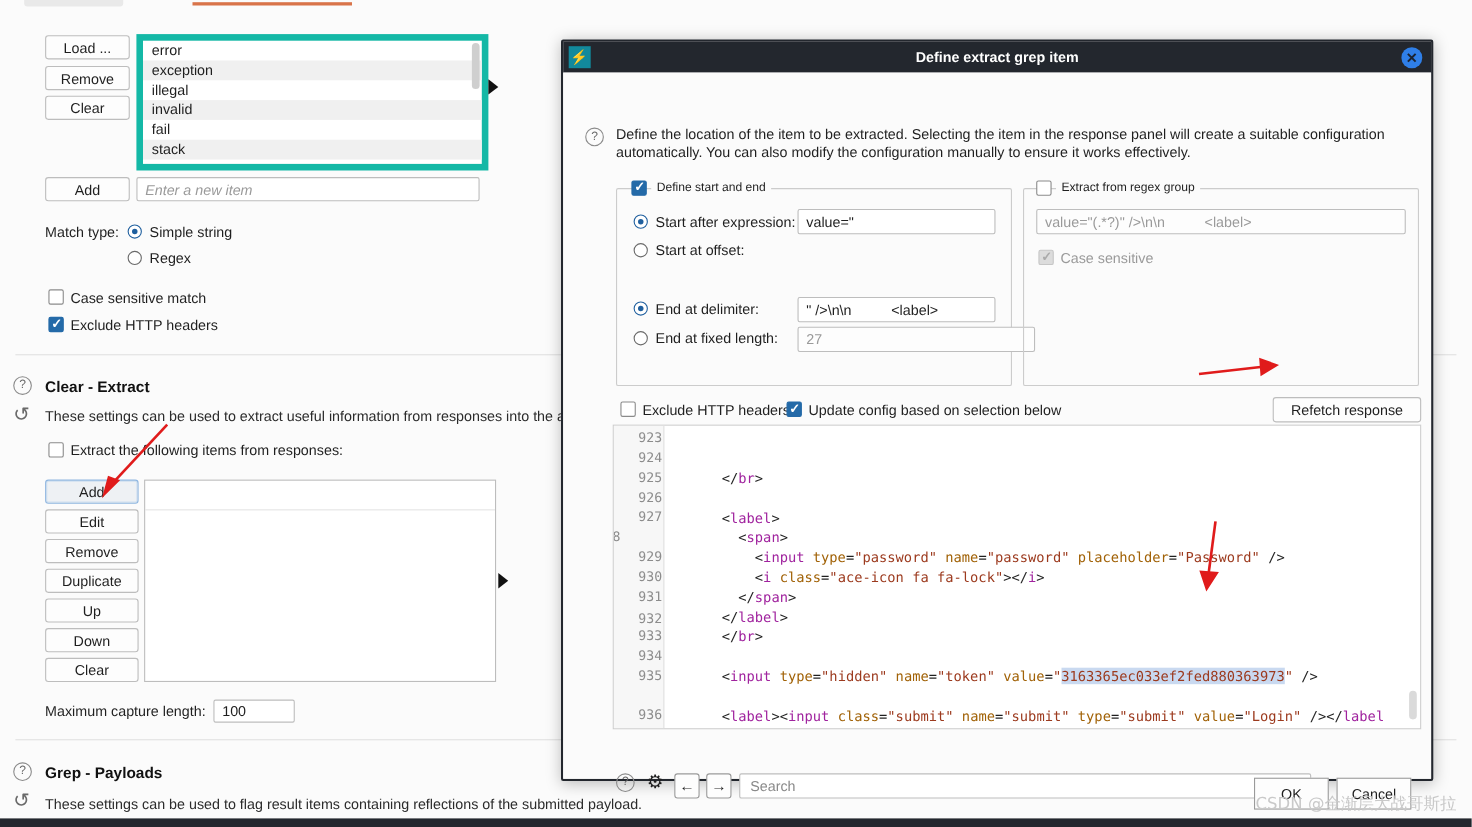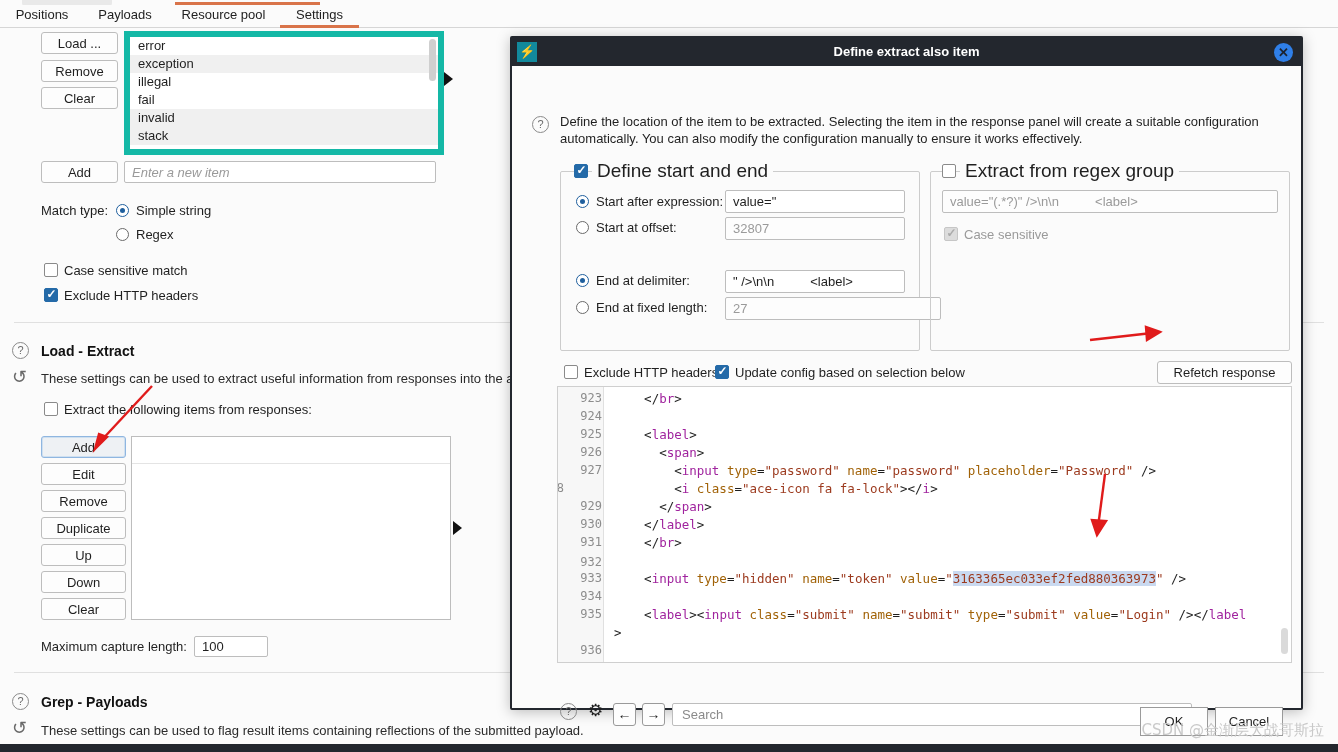--- a/index.html
+++ b/index.html
@@ -80,36 +80,36 @@
                    color:#fff; font-size:13px; font-weight:bold; }
   #titlebar .close { position:absolute; right:8px; top:5px; width:19px; height:19px; border-radius:50%;
                      background:#2f7fe8; color:#1b2330; font-size:13px; font-weight:bold; text-align:center;
                      line-height:19px; cursor:pointer; }
 
   #dlgbody { position:absolute; left:0; top:28px; right:0; bottom:0; background:#fbfbfb; }
 
   .dlg-desc { position:absolute; font-size:13px; color:#1f1f1f; line-height:17px; }
 
   .group { position:absolute; border:1px solid #cccccc; border-radius:2px; }
-  .group-title { position:absolute; background:#fbfbfb; padding:0 5px; font-size:19px; height:16px; line-height:16px; }
+  .group-title { position:absolute; background:#fbfbfb; padding:0 5px; font-size:11px; height:16px; line-height:16px; }
 
   .fld { position:absolute; background:#fff; border:1px solid #bdbdbd; border-radius:2px;
          font-size:13px; padding:0 7px; height:23px; line-height:21px; color:#1f1f1f;
          font-family:"Liberation Sans", sans-serif; white-space:pre; overflow:hidden; }
   .fld.dim { color:#9a9a9a; background:#fdfdfd; }
 
   
   #code {
     position:absolute; left:45px; top:320px; width:735px; height:277px;
     background:#fff; border:1px solid #cfcfcf; overflow:hidden;
     font-family:"DejaVu Sans Mono", monospace; font-size:12.5px;
   }
   #code .gutter { position:absolute; left:0; top:0; width:46px; height:100%; background:#f7f7f7; border-right:1px solid #e0e0e0; }
   #code .ln { position:absolute; right:52px; width:40px; text-align:right; color:#8c8c8c; font-size:12px; }
-  #code .cl { position:absolute; left:56px; white-space:pre; color:#1f1f1f; }
+  #code .cl { position:absolute; left:68px; white-space:pre; color:#1f1f1f;margin-top:36px; }
   #code .sb { position:absolute; right:3px; bottom:8px; width:7px; height:26px; background:#dadada; border-radius:4px; }
   .tg { color:#a0239e; }
   .at { color:#a16207; }
   .vl { color:#9c3a1e; }
   .pn { color:#1f1f1f; }
   .hl { background:#c9d9f0; }
 
   
   .footer-ico { position:absolute; color:#1f1f1f; }
   .navbtn { position:absolute; width:23px; height:23px; border:1px solid #9a9a9a; border-radius:3px;
@@ -136,38 +136,32 @@
 </head>
 <body>
 
 <div id="app">
 
   <div class="top-strip">
     <div class="pill"></div>
     <div class="accent"></div>
   </div>
 
-  <div class="tabbar">
-    <div class="tab" style="left:12px;width:60px;text-align:center"><span>Positions</span></div>
-    <div class="tab" style="left:94px;width:62px;text-align:center"><span>Payloads</span></div>
-    <div class="tab" style="left:176px;width:95px;text-align:center"><span>Resource pool</span></div>
-    <div class="tab active" style="left:292px;width:55px;text-align:center"><span>Settings</span></div>
-  </div>
 
   <button class="btn" style="left:41px;top:32px;width:77px;height:22px">Load ...</button>
   <button class="btn" style="left:41px;top:60px;width:77px;height:22px">Remove</button>
   <button class="btn" style="left:41px;top:87px;width:77px;height:22px">Clear</button>
 
   <div class="listbox" id="matchlist" style="left:124px;top:31px;width:320px;height:124px">
     <div class="vscroll"></div>
   <div class="row">error</div>
       <div class="row alt">exception</div>
       <div class="row">illegal</div>
+      <div class="row alt">invalid</div>
       <div class="row">fail</div>
-      <div class="row alt">invalid</div>
       <div class="row alt">stack</div>
       <div class="row">access</div>
     </div>
 
   <button class="btn" style="left:41px;top:161px;width:77px;height:22px">Add</button>
   <input class="textinput" style="left: 124px; top: 161px; width: 312px; height: 22px;" placeholder="Enter a new item">
 
   <div class="tri" style="left:444px;top:72px"></div>
 
   <div class="lbl" style="left:41px;top:203px">Match type:</div>
@@ -178,21 +172,21 @@
 
   <div class="cbox" style="left:44px;top:263px"></div>
   <div class="lbl" style="left:64px;top:263px">Case sensitive match</div>
   <div class="cbox on" style="left:44px;top:288px"></div>
   <div class="lbl" style="left:64px;top:288px">Exclude HTTP headers</div>
 
   <div class="sect-hr" style="top:322px"></div>
 
   <div class="circ-icon" style="left:12px;top:342px">?</div>
   <div class="undo-icon" style="left:12px;top:368px">↺</div>
-  <div class="sect-title" style="left:41px;top:343px">Load - Extract</div>
+  <div class="sect-title" style="left:41px;top:343px">Clear - Extract</div>
   <div class="sect-desc" style="left:41px;top:371px">These settings can be used to extract useful information from responses into the a</div>
 
   <div class="cbox" style="left:44px;top:402px"></div>
   <div class="lbl" style="left:64px;top:402px">Extract the following items from responses:</div>
 
   <button class="btn focus" style="left:41px;top:436px;width:85px;height:22px">Add</button>
   <button class="btn" style="left:41px;top:463px;width:85px;height:22px">Edit</button>
   <button class="btn" style="left:41px;top:490px;width:85px;height:22px">Remove</button>
   <button class="btn" style="left:41px;top:517px;width:85px;height:22px">Duplicate</button>
   <button class="btn" style="left:41px;top:544px;width:85px;height:22px">Up</button>
@@ -211,39 +205,38 @@
 
   <div class="circ-icon" style="left:12px;top:693px">?</div>
   <div class="undo-icon" style="left:12px;top:719px">↺</div>
   <div class="sect-title" style="left:41px;top:694px">Grep - Payloads</div>
   <div class="sect-desc" style="left:41px;top:723px">These settings can be used to flag result items containing reflections of the submitted payload.</div>
 </div>
 
 <div id="dialog">
   <div id="titlebar">
     <div class="appicon">⚡</div>
-    <div class="ttl">Define extract also item</div>
+    <div class="ttl">Define extract grep item</div>
     <div class="close">✕</div>
   </div>
 
   <div id="dlgbody">
     <div class="circ-icon" style="left:20px;top:50px">?</div>
     <div class="dlg-desc" style="left:48px;top:47px;width:716px">Define the location of the item to be extracted. Selecting the item in the response panel will create a suitable configuration automatically. You can also modify the configuration manually to ensure it works effectively.</div>
 
     <div class="group" style="left:48px;top:105px;width:360px;height:180px"></div>
     <div class="cbox on" style="left:62px;top:98px"></div>
     <div class="group-title" style="left:80px;top:97px">Define start and end</div>
 
     <div class="radio on" style="left:64px;top:129px"></div>
     <div class="lbl" style="left:84px;top:128px">Start after expression:</div>
     <div class="fld" style="left:213px;top:124px;width:180px">value="</div>
 
     <div class="radio" style="left:64px;top:155px"></div>
     <div class="lbl" style="left:84px;top:154px">Start at offset:</div>
-    <div class="fld dim" style="left:213px;top:151px;width:180px">32807</div>
 
     <div class="radio on" style="left:64px;top:208px"></div>
     <div class="lbl" style="left:84px;top:207px">End at delimiter:</div>
     <div class="fld" style="left:213px;top:204px;width:180px">" /&gt;\n\n          &lt;label&gt;</div>
 
     <div class="radio" style="left:64px;top:235px"></div>
     <div class="lbl" style="left:84px;top:234px">End at fixed length:</div>
     <div class="fld dim" style="left:213px;top:231px;width:216px">27</div>
 
     <div class="group" style="left:418px;top:105px;width:360px;height:180px"></div>

